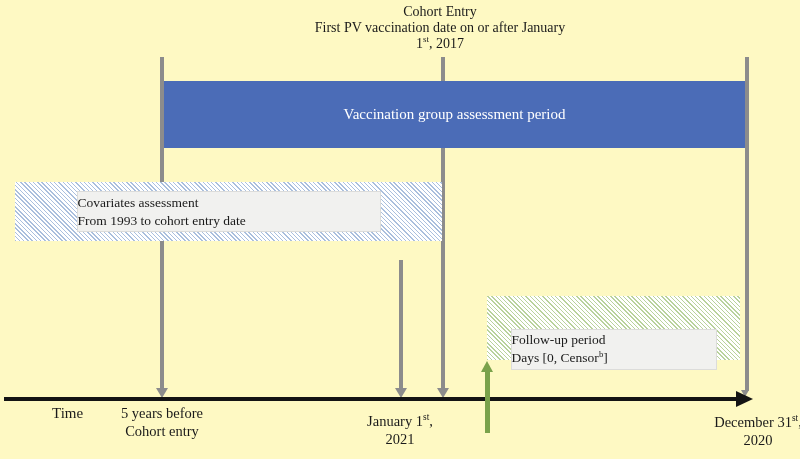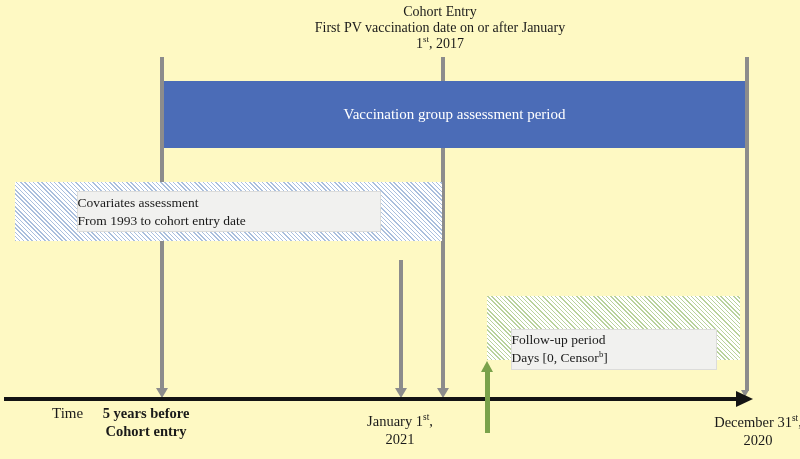--- a/index.html
+++ b/index.html
@@ -54,21 +54,21 @@
 
   
   .axis{position:absolute;left:4px;top:397px;width:736px;height:4px;background:#141414;z-index:2;}
   .axis-arrow{position:absolute;left:736px;top:391px;width:0;height:0;z-index:2;
     border-top:8px solid transparent;border-bottom:8px solid transparent;
     border-left:17px solid #141414;}
 
   
   .axis-label{position:absolute;text-align:center;font-size:14.5px;line-height:18px;}
   .lbl-time{left:4px;top:404px;text-align:left;font-size:15px;margin-left:48px;}
-  .lbl-5yr{left:76px;top:404px;width:140px;font-weight:bold;}
+  .lbl-5yr{left:92px;top:404px;width:140px;}
   .lbl-jan{left:340px;top:412px;width:120px;}
   .lbl-index{left:418px;top:438px;width:140px;}
   .lbl-dec{left:698px;top:413px;width:120px;}
 </style>
 </head>
 <body>
 
 <div class="canvas">
 
   <div class="heading">

